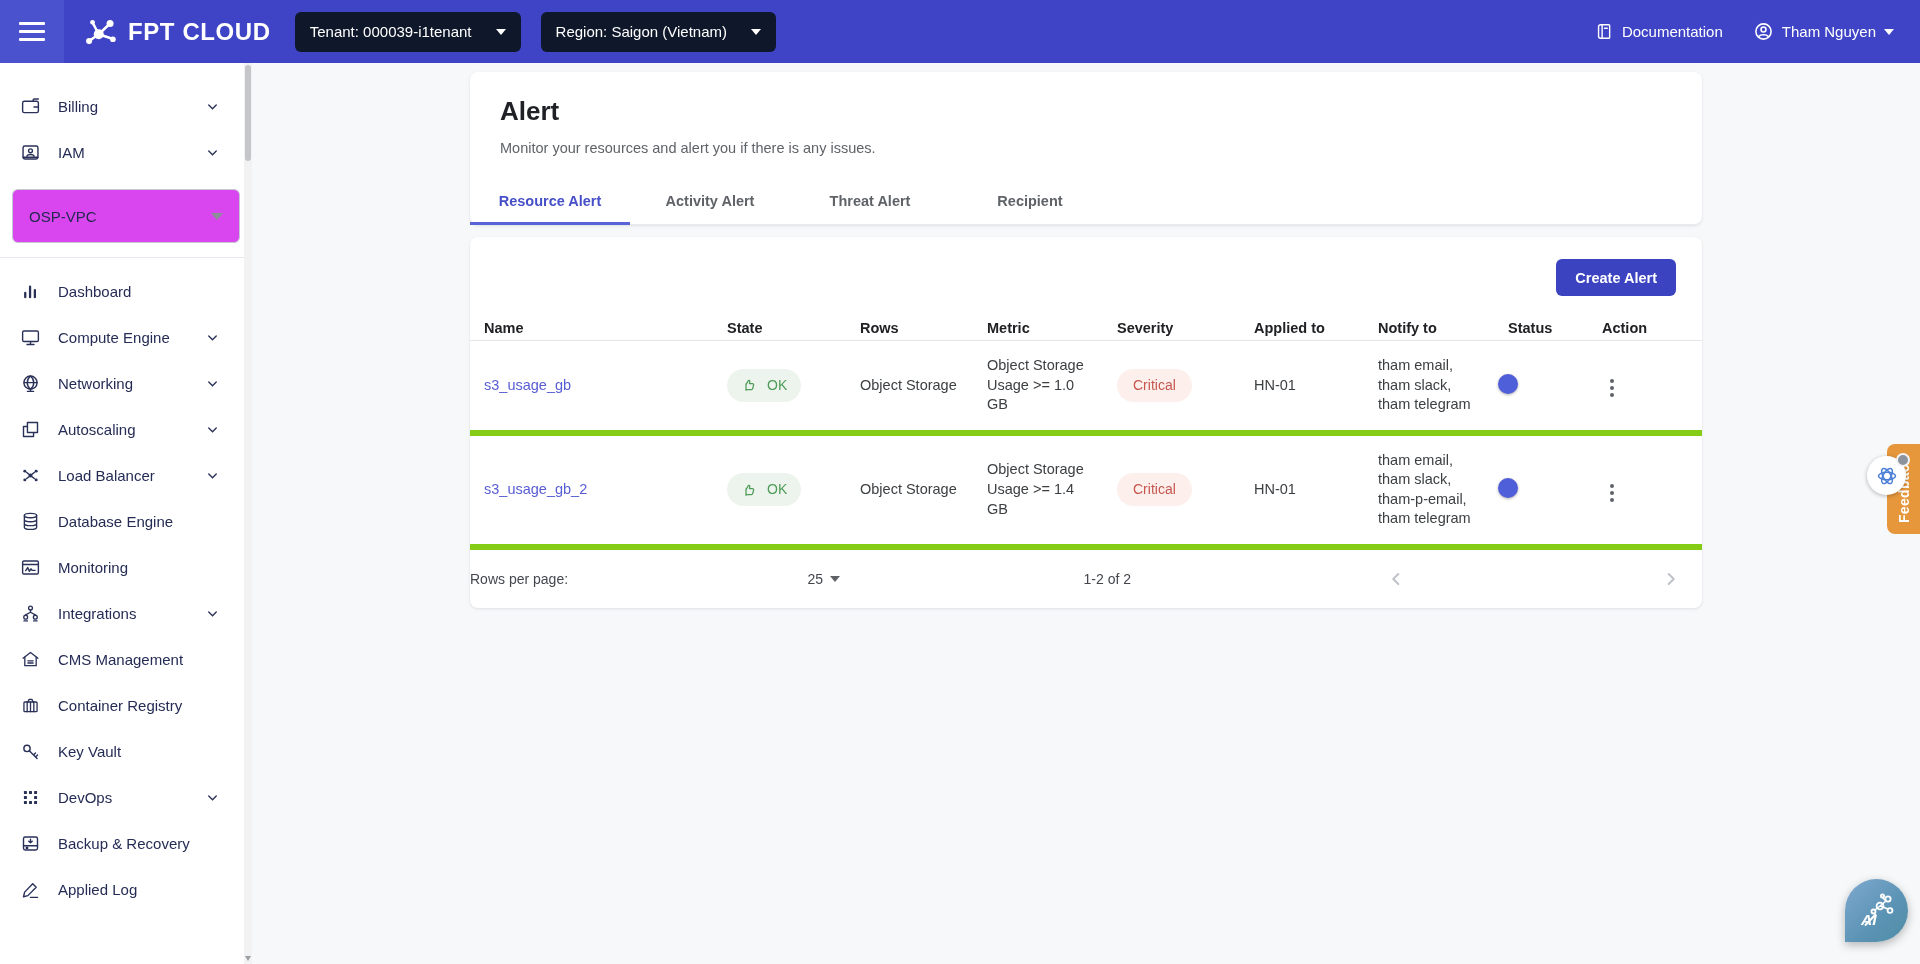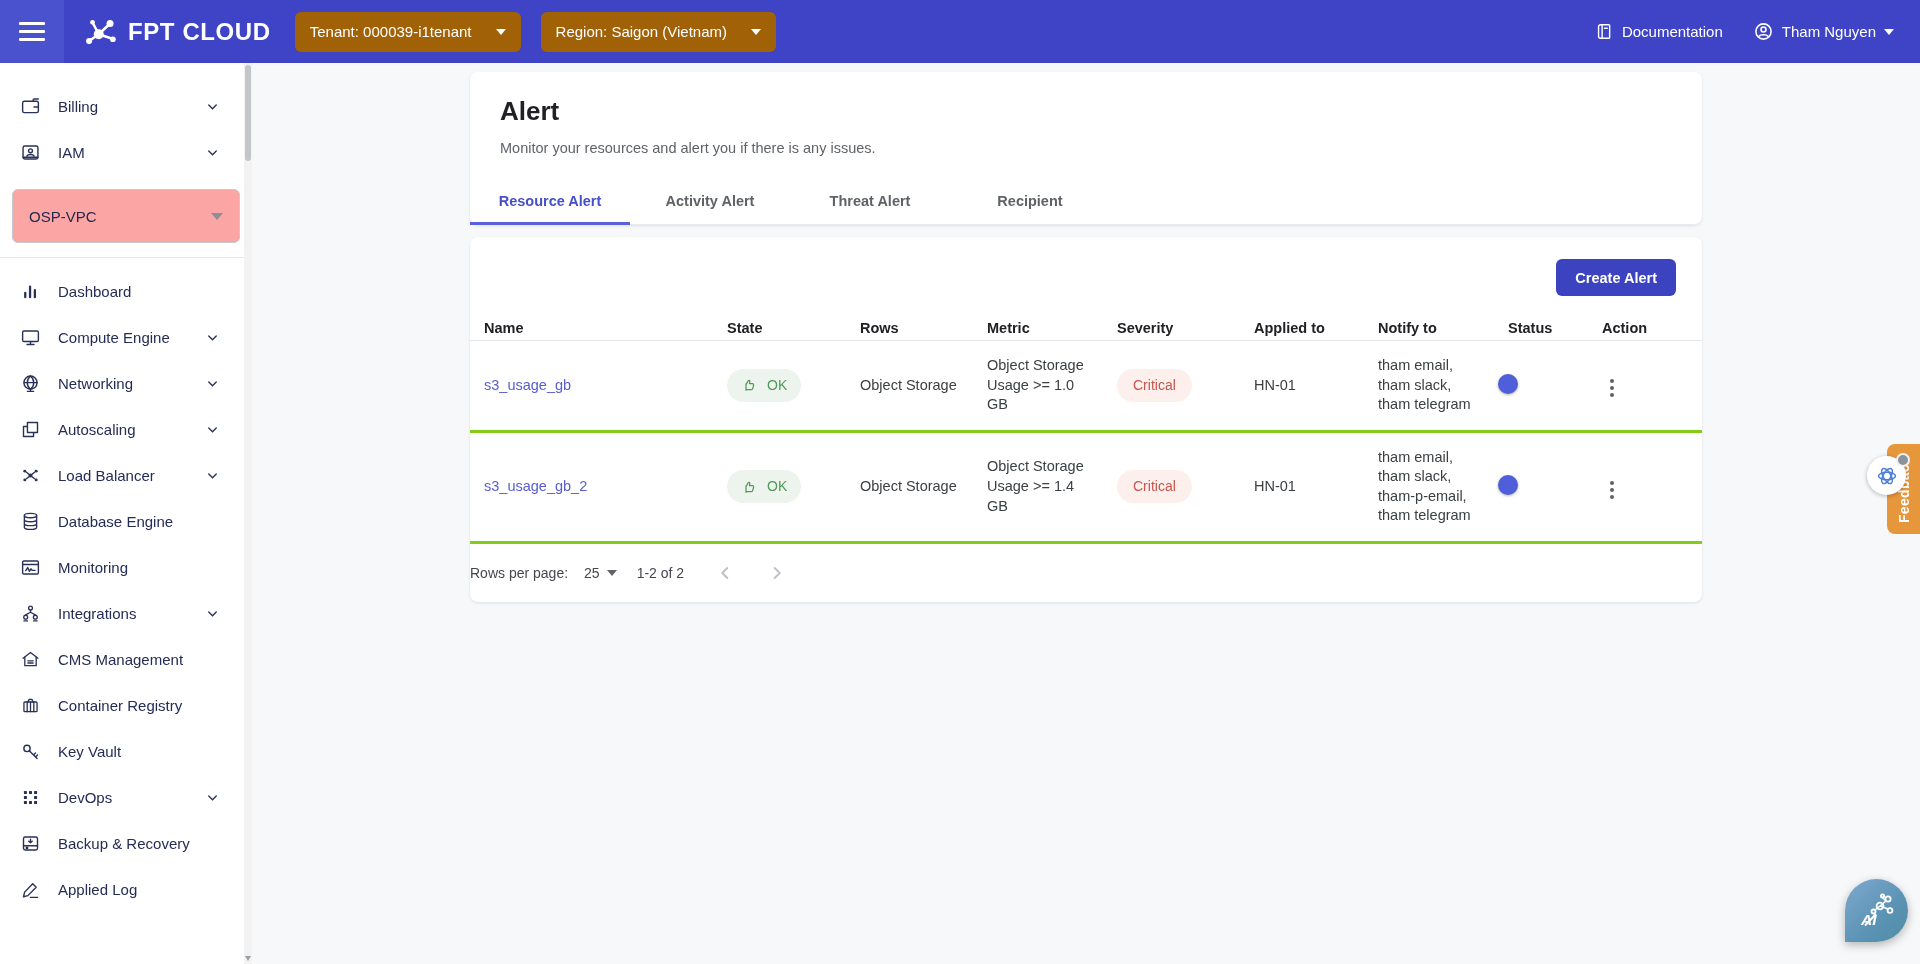--- a/index.html
+++ b/index.html
@@ -6,68 +6,68 @@
   html,body{width:1920px;height:964px;overflow:hidden;font-family:"Liberation Sans",sans-serif;background:#f7f8fa}
   svg{display:block}
 
   
   .header{position:absolute;top:0;left:0;width:1920px;height:63px;background:#3e44c5;display:flex;align-items:center;color:#fff;z-index:30}
   .burger-btn{width:64px;height:63px;background:#4b52cd;display:flex;align-items:center;justify-content:center;cursor:pointer;flex:none}
   .burger{display:flex;flex-direction:column;gap:5px}
   .burger i{display:block;width:26px;height:3px;background:#fff;border-radius:1px}
   .logo{display:flex;align-items:center;gap:10px;margin-left:20px;cursor:pointer}
   .logo-text{font-size:24px;font-weight:800;letter-spacing:.6px;white-space:nowrap}
-  .hdr-pill{background:#a16207;border-radius:6px;height:40px;display:flex;align-items:center;gap:24px;padding:0 15px;font-size:15px;cursor:pointer;white-space:nowrap}
+  .hdr-pill{background:#0f172a;border-radius:6px;height:40px;display:flex;align-items:center;gap:24px;padding:0 15px;font-size:15px;cursor:pointer;white-space:nowrap}
   .pill-tenant{margin-left:24px}
   .pill-region{margin-left:20px}
   .caret-down{width:0;height:0;border-left:5px solid transparent;border-right:5px solid transparent;border-top:6px solid #fff}
   .hdr-right{margin-left:auto;display:flex;align-items:center;gap:30px;padding-right:26px}
   .hdr-link{display:flex;align-items:center;gap:8px;font-size:15px;cursor:pointer}
   .user-menu{display:flex;align-items:center;gap:8px;font-size:15px;cursor:pointer}
 
   
   .sidebar{position:absolute;top:63px;left:0;width:252px;height:901px;background:#fff;z-index:20}
   .side-scroll{position:absolute;top:0;right:0;width:8px;height:901px;background:#f2f2f2}
   .side-thumb{position:absolute;top:2px;left:1px;width:6px;height:96px;background:#c4c6ca;border-radius:3px}
   .side-scroll .scroll-caret{position:absolute;bottom:3px;left:1px;width:0;height:0;border-left:3px solid transparent;border-right:3px solid transparent;border-top:5px solid #9aa0a6}
   .side-inner{padding-top:20px}
   .side-item{height:46px;display:flex;align-items:center;padding:0 32px 0 20px;color:#252c55;font-size:15px;cursor:pointer}
   .si-icon{width:21px;height:21px;margin-right:17px;color:#2a3158;flex:none}
   .si-label{flex:1;white-space:nowrap}
   .si-chevron{color:#2a3158;flex:none}
-  .vpc-select{margin:14px 12px 0 12px;height:54px;border:1px solid #c4c8d0;border-radius:6px;display:flex;align-items:center;justify-content:space-between;padding:0 16px;font-size:15px;color:#23294f;cursor:pointer;background:#fca5a5}
+  .vpc-select{margin:14px 12px 0 12px;height:54px;border:1px solid #c4c8d0;border-radius:6px;display:flex;align-items:center;justify-content:space-between;padding:0 16px;font-size:15px;color:#23294f;cursor:pointer;background:#d946ef}
   .vpc-caret{width:0;height:0;border-left:6px solid transparent;border-right:6px solid transparent;border-top:7px solid #8a8f98}
   .side-divider{border:none;border-top:1px solid #e7e9ee;margin:14px 0 10px 0}
 
   
   .main{position:absolute;top:63px;left:252px;width:1668px;height:901px;overflow:hidden}
   .card{width:1232px;margin:0 auto;background:#fff;border-radius:8px;box-shadow:0 1px 3px rgba(60,64,67,.13)}
   .card-head{margin-top:9px;padding-top:24px}
   .page-title{font-size:26px;font-weight:700;color:#1f2126;padding:0 30px}
   .page-subtitle{margin-top:13px;font-size:14.5px;color:#5f6368;padding:0 30px}
   .tabs{display:flex;margin-top:24px;box-shadow:inset 0 -1px 0 #e8eaed;border-radius:0 0 8px 8px}
   .tab{width:160px;height:45px;display:flex;align-items:center;justify-content:center;font-size:14.5px;font-weight:700;color:#5f6368;cursor:pointer;border-bottom:3px solid transparent}
   .tab.active{color:#474fc8;border-bottom-color:#5a62d8}
 
   .card-table{margin-top:12px;padding-bottom:0}
   .btn-row{display:flex;justify-content:flex-end;padding:22px 26px 10px 26px}
   .create-btn{background:#3c43c1;color:#fff;border:none;border-radius:6px;height:37px;padding:0 19px;font-size:14.5px;font-weight:700;font-family:"Liberation Sans",sans-serif;cursor:pointer}
 
   table.alerts{width:100%;border-collapse:collapse;table-layout:fixed;font-size:14.5px;color:#3c4043}
   table.alerts th{text-align:left;font-weight:700;color:#202124;padding:14px 10px 4px 14px;border-bottom:1px solid #e4e6ea;white-space:nowrap}
-  table.alerts td{padding:15px 10px 15px 14px;border-bottom:3px solid #84cc16;vertical-align:middle;line-height:1.35}
+  table.alerts td{padding:15px 10px 15px 14px;border-bottom:6px solid #84cc16;vertical-align:middle;line-height:1.35}
   .name-link{color:#585dd3;cursor:pointer;text-decoration:none}
   .pill-ok{display:inline-flex;align-items:center;gap:10px;background:#edf4ed;color:#4f9b58;border-radius:17px;padding:7px 14px;font-size:14px}
   .pill-critical{display:inline-block;background:#fdefec;color:#c6564e;border-radius:17px;padding:7px 16px;font-size:14px}
   .toggle{position:relative;width:33px;height:14px;background:#9ea9ed;border-radius:7px;margin-left:6px;cursor:pointer}
   .toggle .knob{position:absolute;right:-4px;top:-3px;width:20px;height:20px;border-radius:50%;background:#4f5ed9;box-shadow:0 1px 3px rgba(0,0,0,.3)}
   .kebab{display:inline-flex;flex-direction:column;gap:3px;padding:4px 8px;cursor:pointer}
   .kebab i{width:4px;height:4px;border-radius:50%;background:#5f6368}
 
-  .table-footer{display:flex;align-items:center;justify-content:flex-start;height:58px;padding-right:20px;font-size:14px;color:#44474d}
+  .table-footer{display:flex;align-items:center;justify-content:space-between;height:58px;padding-right:20px;font-size:14px;color:#44474d}
   .rpp-label{color:#44474d}
   .rpp-select{display:flex;align-items:center;gap:7px;margin-left:16px;cursor:pointer}
   .rpp-caret{width:0;height:0;border-left:5px solid transparent;border-right:5px solid transparent;border-top:6px solid #5f6368}
   .range-label{margin-left:20px}
   .pg-btn{margin-left:30px;color:#bfc3c9;cursor:default;display:flex;align-items:center}
 
   
   .feedback-tab{position:absolute;right:0;top:444px;width:33px;height:90px;background:#e6973c;border-radius:8px 0 0 8px;display:flex;align-items:center;justify-content:center;z-index:40;cursor:pointer}
   .feedback-tab span{writing-mode:vertical-rl;transform:rotate(180deg);color:#fff;font-size:14px;font-weight:700;letter-spacing:.3px}
   .fb-badge{position:absolute;right:14px;top:456px;width:39px;height:39px;border-radius:50%;background:#fff;box-shadow:0 1px 4px rgba(0,0,0,.28);display:flex;align-items:center;justify-content:center;z-index:41;cursor:pointer}

